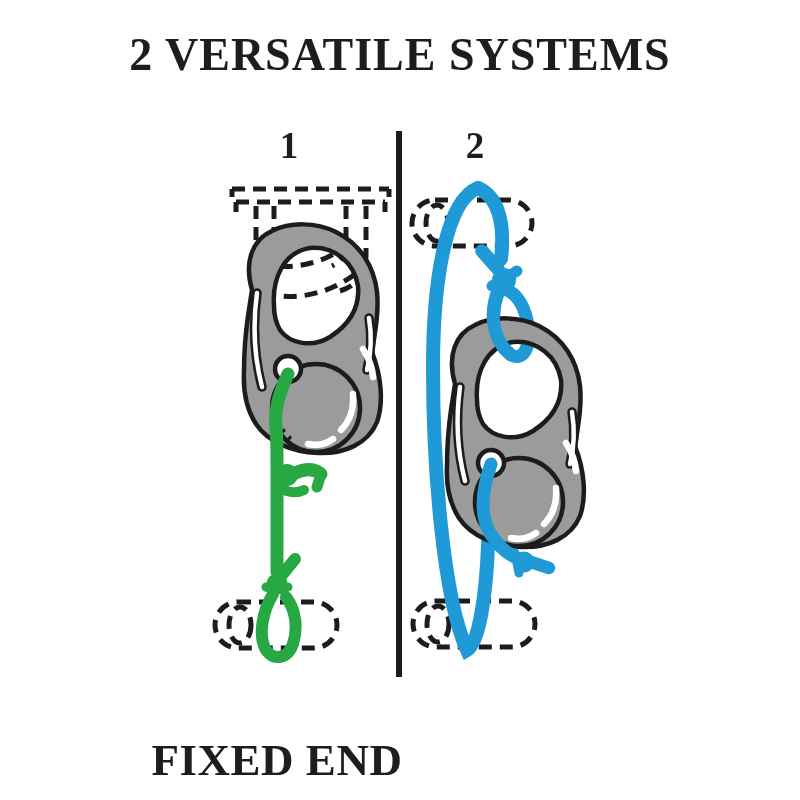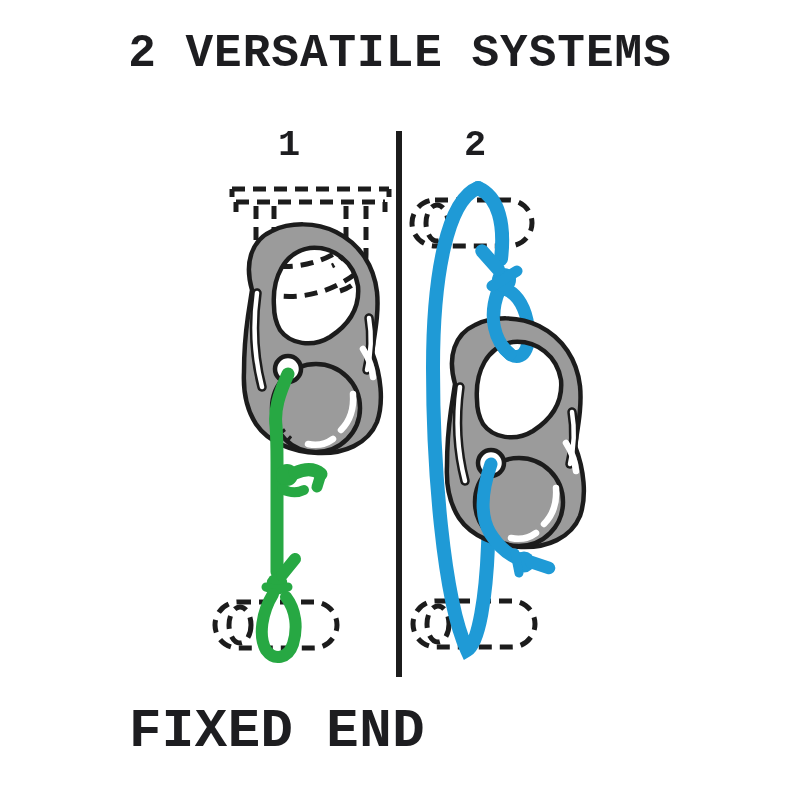--- a/index.html
+++ b/index.html
@@ -9,39 +9,39 @@
     --outline-black:#1c1c1c;
     --background:#ffffff;
     --text:#1d1d20;
   }
   html,body{margin:0;padding:0;background:#e8e8e8;}
   .canvas{
     position:relative;
     width:800px;height:800px;
     background:var(--background);
     overflow:hidden;
-    font-family:Liberation Mono, monospace;
+    font-family:Liberation Serif, serif;
   }
   .title{
     position:absolute;top:28px;left:0;width:800px;
     text-align:center;
     font-size:46px;font-weight:bold;letter-spacing:1px;
     color:var(--text);
   }
   .panel-number{
     position:absolute;top:124px;width:60px;
     text-align:center;
     font-size:37px;font-weight:bold;color:var(--text);
   }
   .panel-number.n1{left:259px;}
   .panel-number.n2{left:445px;}
   .panel-label{
-    position:absolute;top:701px;
+    position:absolute;top:734px;
     text-align:center;
-    font-size:54px;font-weight:bold;letter-spacing:0.5px;
+    font-size:45px;font-weight:bold;letter-spacing:0.5px;
     color:var(--text);
   }
   .panel-label.l1{left:117px;width:320px;}
   .panel-label.l2{left:391px;width:220px;}
   svg.diagram{position:absolute;left:0;top:0;}
   
   .hw{fill:var(--hardware-gray);stroke:var(--outline-black);stroke-width:4.5;stroke-linejoin:round;fill-rule:evenodd;}
   .dash{stroke:var(--outline-black);stroke-width:5;fill:none;stroke-dasharray:13 8;}
   .solid{stroke:var(--outline-black);stroke-width:5;fill:none;}
   .slot-b{stroke:var(--outline-black);stroke-width:9.5;fill:none;stroke-linecap:round;}

